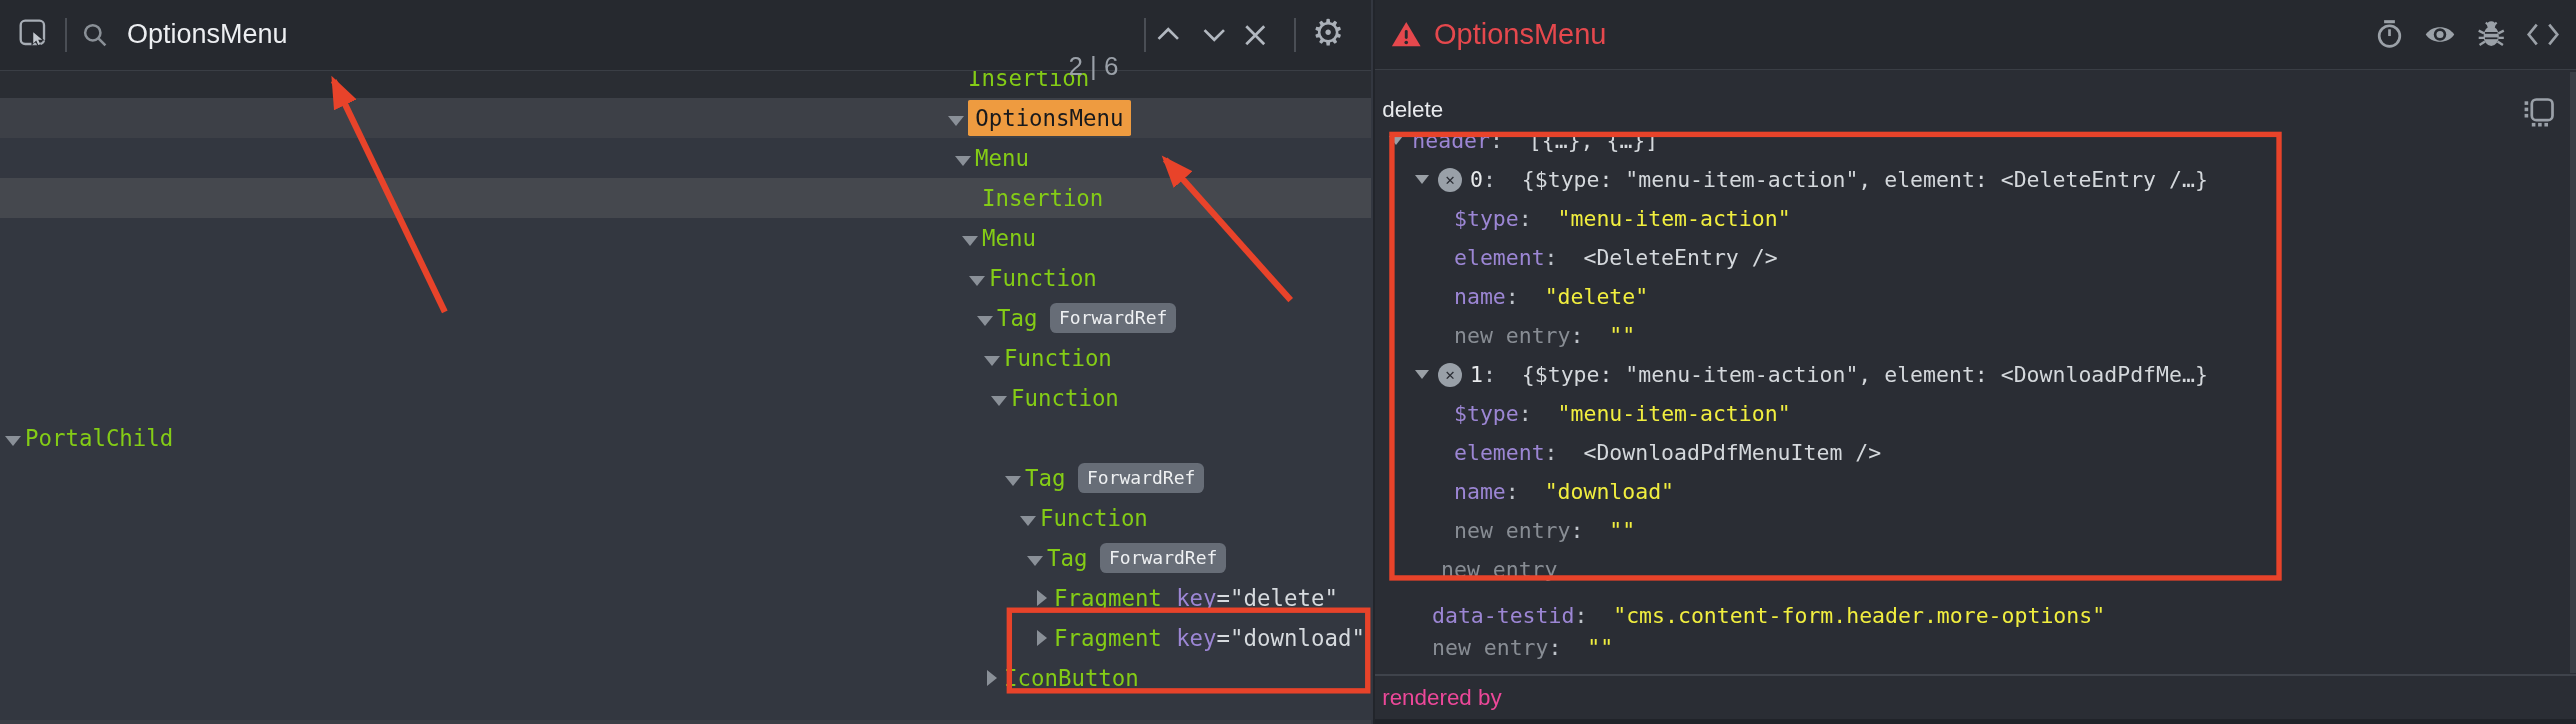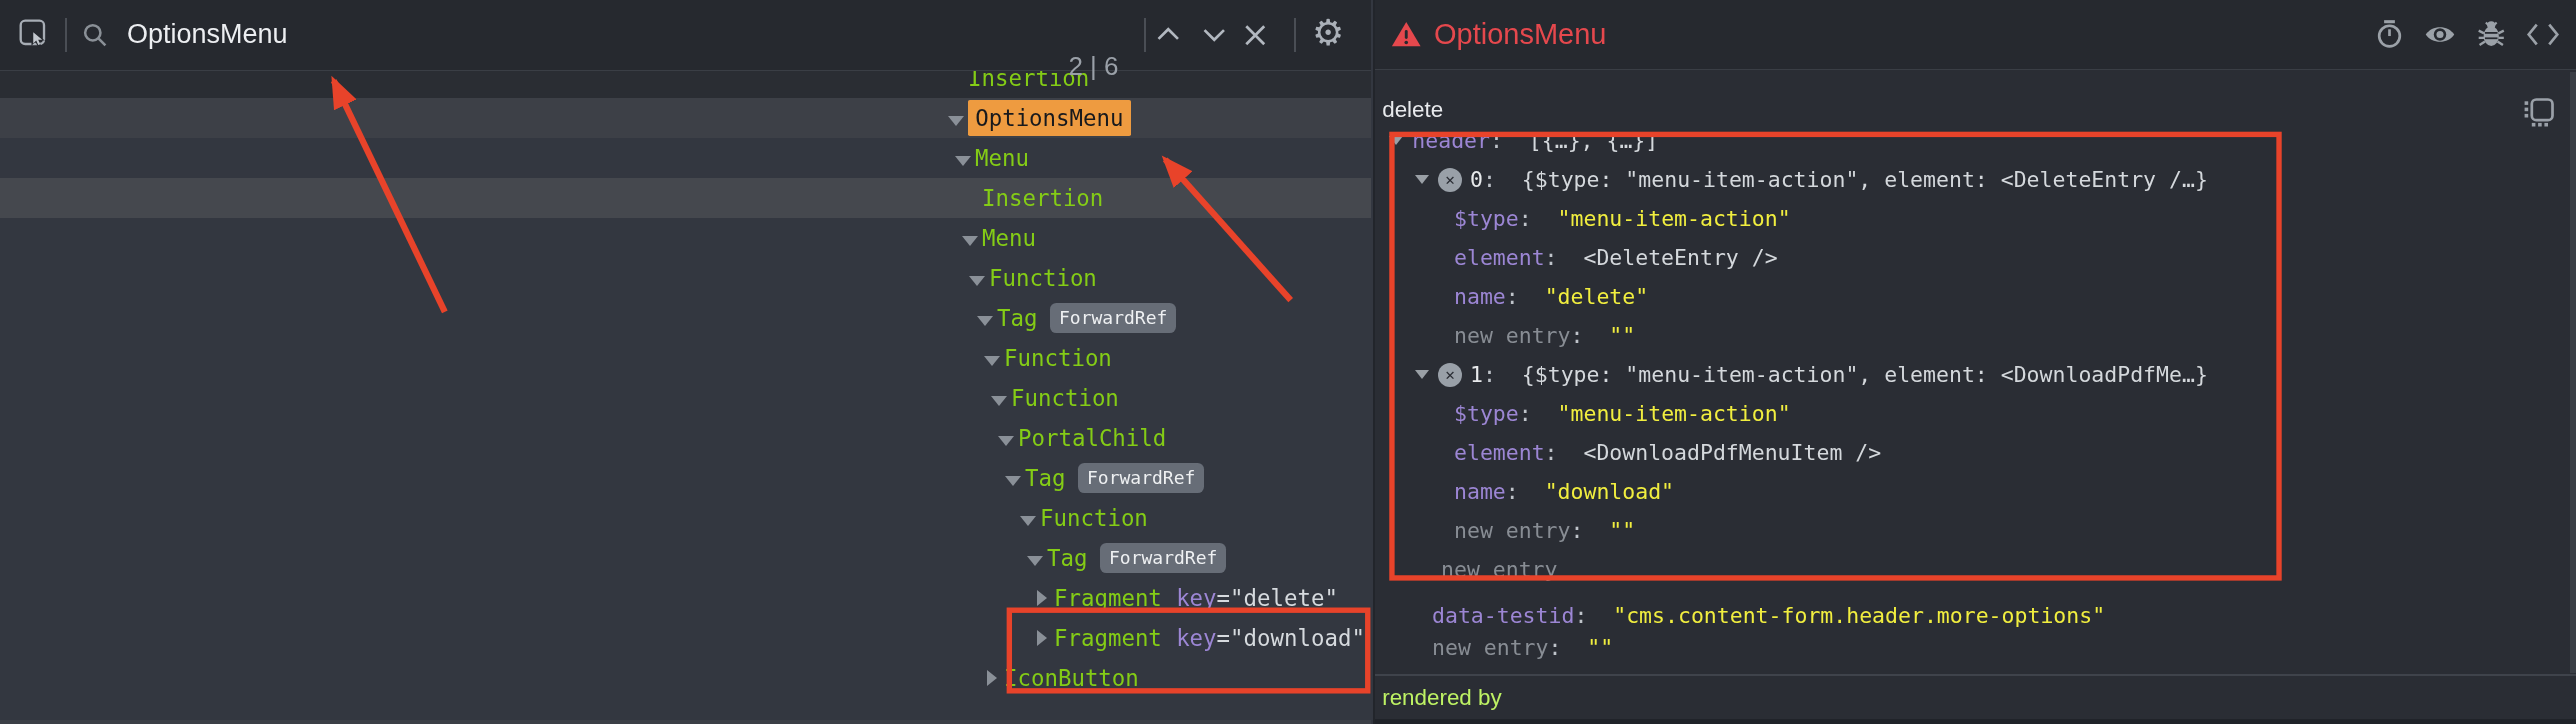--- a/index.html
+++ b/index.html
@@ -54,21 +54,21 @@
         border-right:7.2px solid transparent;border-top:9px solid #9aa0a6;}
   .circle-x{display:inline-block;flex:0 0 24px;width:24px;height:24px;margin-right:8px;border-radius:50%;
             background:#99a0a8;color:#2a2d34;font-size:16px;font-weight:bold;line-height:24px;text-align:center;}
   .pkey{color:#9c86d4;}
   .pkey.dim{color:#888d94;}
   .pcolon{color:#bfc4ca;}
   .pindex{color:#e8eaec;}
   .pv-string{color:#f1ee3f;}
   .pv-preview,.pv-element{color:#d4d8dc;}
   .rb-divider{position:absolute;left:0;right:0;top:674px;height:1.8px;background:#3f434b;}
-  .rb-label{position:absolute;left:7.2px;top:685px;font-size:22.4px;color:#bef264;}
+  .rb-label{position:absolute;left:7.2px;top:685px;font-size:22.4px;color:#ec4899;}
   .vscroll{position:absolute;right:0;top:72px;width:8px;height:601px;background:#3a3e45;}
   .bottom-strip{position:absolute;left:0;right:0;bottom:0;height:5.4px;background:#202329;}
 
   
   .annotations{position:absolute;left:0;top:0;z-index:10;pointer-events:none;}
   .ann-stroke{stroke:#e8432a;fill:none;}
 </style>
 </head>
 <body>
 
@@ -106,21 +106,21 @@
           <span class="badge">ForwardRef</span>
         </div>
         <div class="trow" style="padding-left: 979px;">
           <span class="arrowbox"><span class="tri down"></span></span>
           <span class="tname">Function</span>
         </div>
         <div class="trow" style="padding-left: 986px;">
           <span class="arrowbox"><span class="tri down"></span></span>
           <span class="tname">Function</span>
         </div>
-        <div class="trow" style="padding-left: 993px;">
+        <div class="trow" style="">
           <span class="arrowbox"><span class="tri down"></span></span>
           <span class="tname">PortalChild</span>
         </div>
         <div class="trow" style="padding-left: 1000px;">
           <span class="arrowbox"><span class="tri down"></span></span>
           <span class="tname">Tag</span>
           <span class="badge">ForwardRef</span>
         </div>
         <div class="trow" style="padding-left: 1015px;">
           <span class="arrowbox"><span class="tri down"></span></span>

